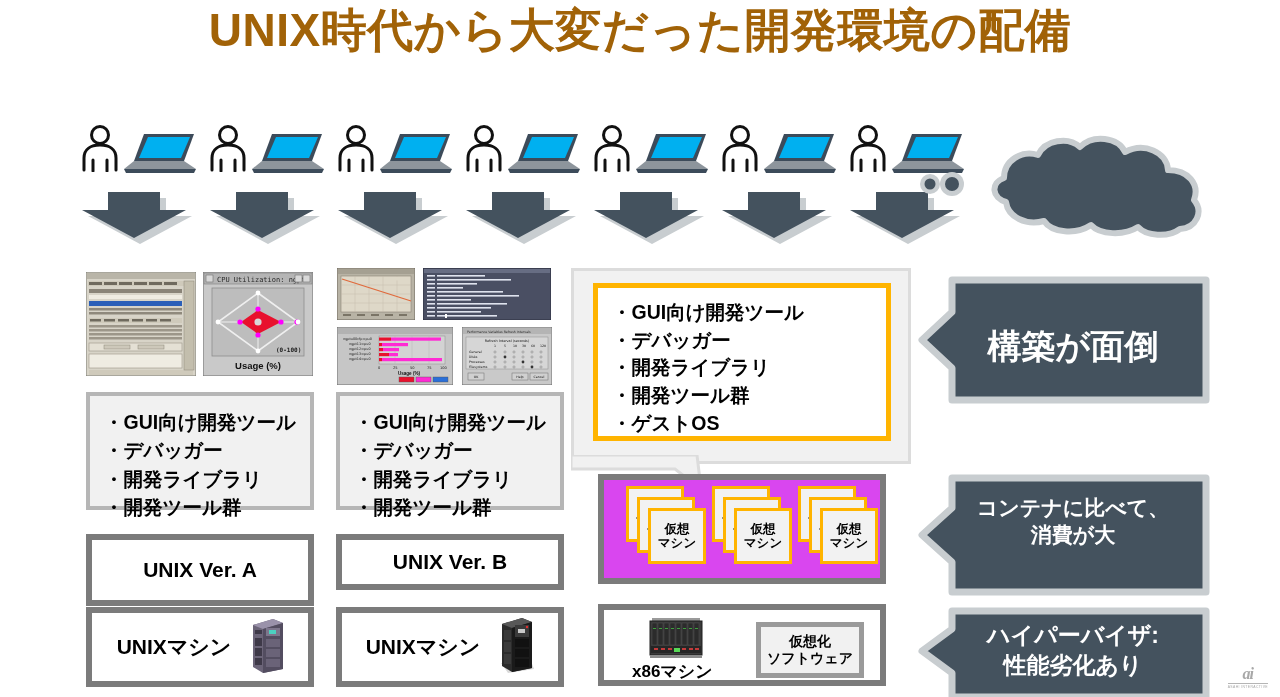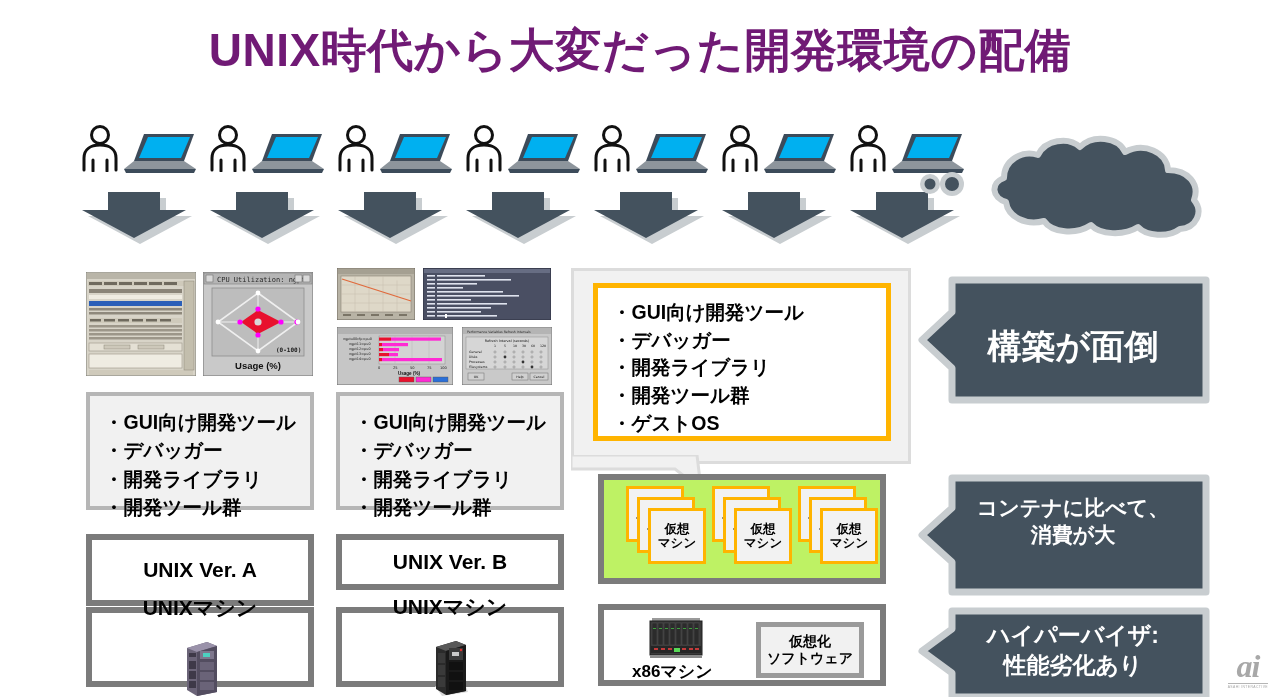--- a/index.html
+++ b/index.html
@@ -12,27 +12,27 @@
     height: 697px;
     position: relative;
     overflow: hidden;
     font-family: "Liberation Sans", "DejaVu Sans", sans-serif;
     color: #000;
   }
 
   
   #slide-title {
     position: absolute;
-    left: 0; top: 20px;
+    left: 0; top: 0;
     width: 1280px;
     text-align: center;
     font-size: 46px;
     font-weight: bold;
     letter-spacing: 0.5px;
-    color: #701a75;
+    color: #a16207;
     white-space: nowrap;
   }
 
   
   .user-unit {
     position: absolute;
     top: 124px;
     width: 128px;
     height: 52px;
   }
@@ -96,21 +96,20 @@
     position: absolute;
     box-sizing: border-box;
     background: #ffffff;
     border: 6px solid #7b7b7b;
     display: flex;
     align-items: center;
     justify-content: center;
     gap: 18px;
     font-size: 21px;
     font-weight: bold;
-    flex-direction: column;
   }
 
   
   #guest-panel {
     position: absolute;
     left: 571px; top: 268px;
     width: 340px; height: 196px;
     background: #f1f1f1;
     border: 3px solid #dcdcdc;
     box-sizing: border-box;
@@ -131,21 +130,21 @@
     white-space: nowrap;
   }
   #guest-tail { position: absolute; left: 571px; top: 455px; }
 
   
   #vm-panel {
     position: absolute;
     left: 598px; top: 474px;
     width: 288px; height: 110px;
     box-sizing: border-box;
-    background: #bef264;
+    background: #d946ef;
     border: 6px solid #7b7b7b;
   }
   .vm-stack { position: absolute; width: 74px; height: 82px; top: 6px; }
   .vm-card {
     position: absolute;
     width: 58px; height: 56px;
     box-sizing: border-box;
     background: #f2f2f2;
     border: 3px solid #ffb400;
     font-size: 12.5px;
@@ -222,21 +221,21 @@
   #ai-logo {
     position: absolute;
     right: 12px; bottom: 8px;
     text-align: center;
     color: #a8a8a8;
   }
   #ai-logo .mark {
     font-family: "Liberation Serif", "DejaVu Serif", serif;
     font-style: italic;
     font-weight: bold;
-    font-size: 32px;
+    font-size: 16px;
     line-height: 1;
     letter-spacing: -1px;
   }
   #ai-logo .sub {
     font-size: 3.4px;
     letter-spacing: 0.4px;
     border-top: 1px solid #b5b5b5;
     padding-top: 1px;
     margin-top: 1px;
   }

